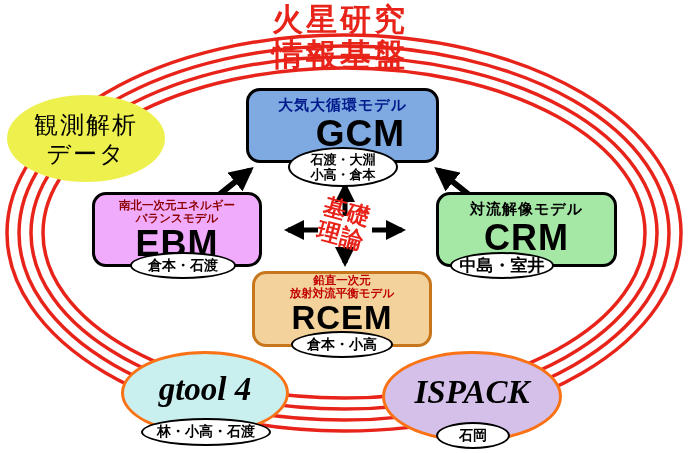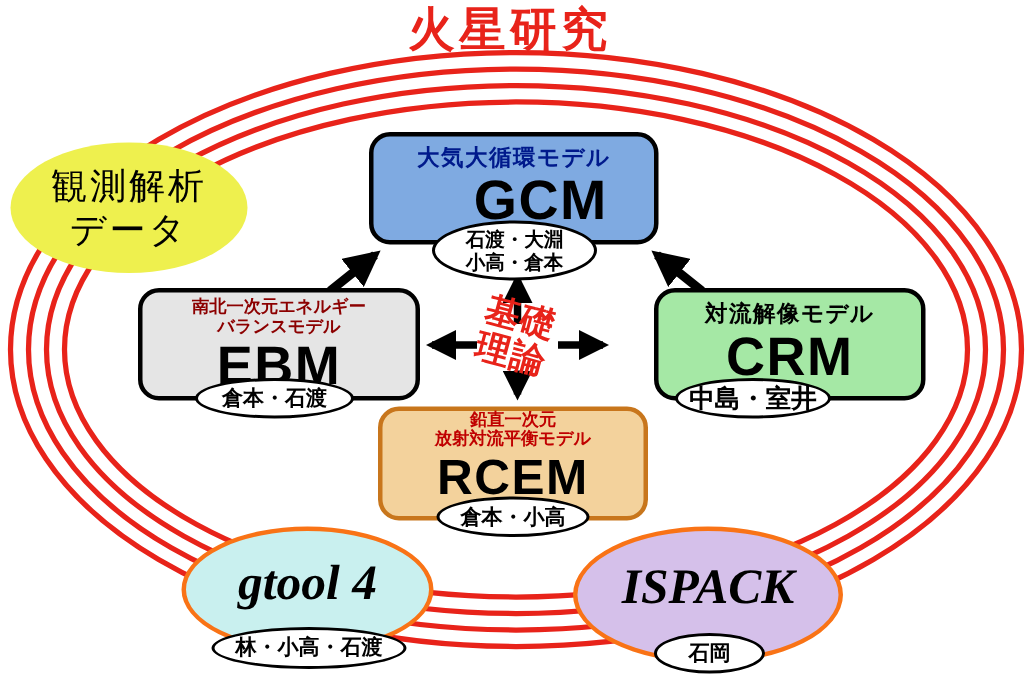--- a/index.html
+++ b/index.html
@@ -18,21 +18,21 @@
          line-height:29px; letter-spacing:2px; color:#000; z-index:2; }
 
   .box { position:absolute; border:3px solid #000; border-radius:14px; text-align:center; z-index:2; }
   .box .sub { font-weight:bold; }
   .box .name { font-weight:bold; color:#000; letter-spacing:1px; }
 
   .gcm  { left:246px; top:88px;  width:193px; height:75px; background:#7faae1; padding-top:5px; }
   .gcm .sub  { font-size:15px; color:#001a8c; letter-spacing:1px; }
   .gcm .name { font-size:37px; line-height:38px;padding-left:36px; }
 
-  .ebm  { left:92px;  top:192px; width:188px; height:75px; background:#e5e5e5; padding-top:4px; }
+  .ebm  { left:92px;  top:192px; width:170px; height:75px; background:#f0abfc; padding-top:4px; }
   .ebm .sub  { font-size:11.5px; line-height:13px; color:#8c0000; }
   .ebm .name { font-size:36px; line-height:38px; }
 
   .crm  { left:436px; top:192px; width:181px; height:75px; background:#a5e8a5; padding-top:5px; }
   .crm .sub  { font-size:15px; color:#000; letter-spacing:1px; }
   .crm .name { font-size:36px; line-height:38px; }
 
   .rcem { left:252px; top:271px; width:180px; height:76px; background:#f3d29c;
           border-color:#c8761c; padding-top:0; }
   .rcem .sub  { font-size:11.5px; line-height:13px; color:#c00000; }
@@ -83,20 +83,21 @@
       <line x1="345" y1="247" x2="345" y2="263"></line>
     </g>
     <g stroke="#000" stroke-width="6" marker-end="url(#arrowhead)">
       <line x1="220" y1="194" x2="250" y2="170"></line>
       <line x1="468" y1="194" x2="438" y2="170"></line>
     </g>
   </svg>
 
   <div class="title">
     <div>火星研究</div>
+    <div>情報基盤</div>
   </div>
 
   <div class="obs">
     <div>観測解析</div>
     <div>データ</div>
   </div>
 
   <div class="box gcm">
     <div class="sub">大気大循環モデル</div>
     <div class="name">GCM</div>

